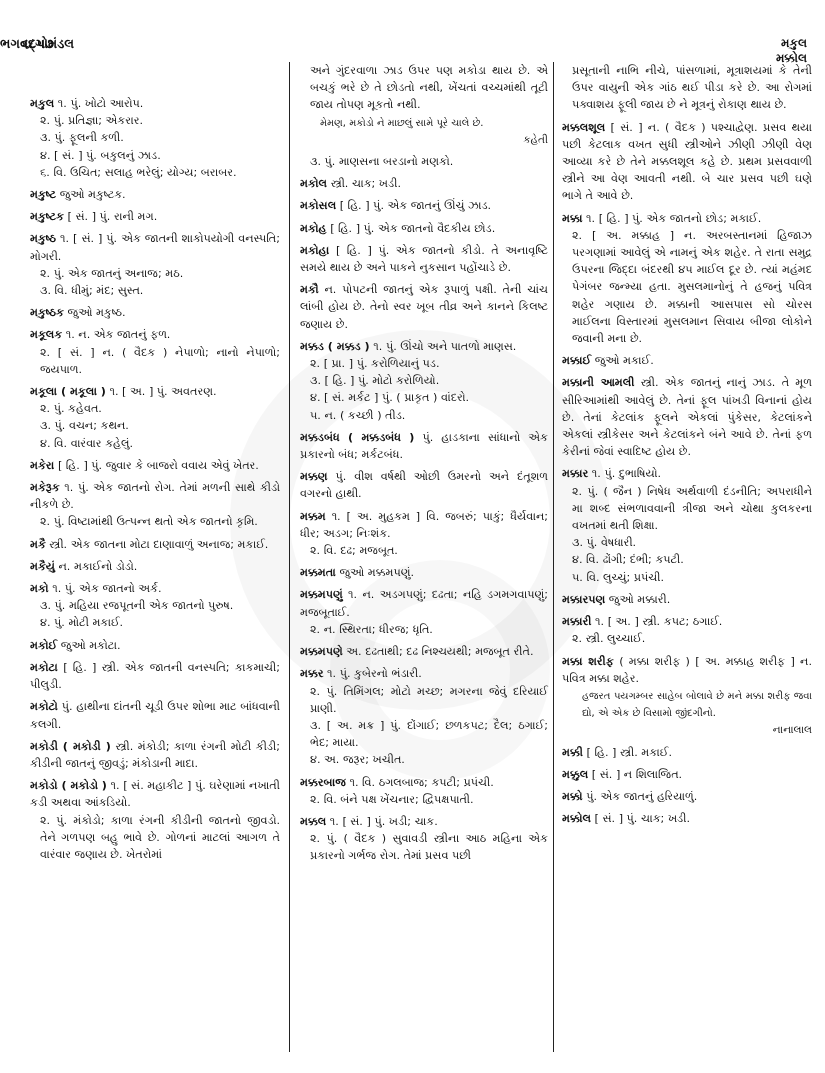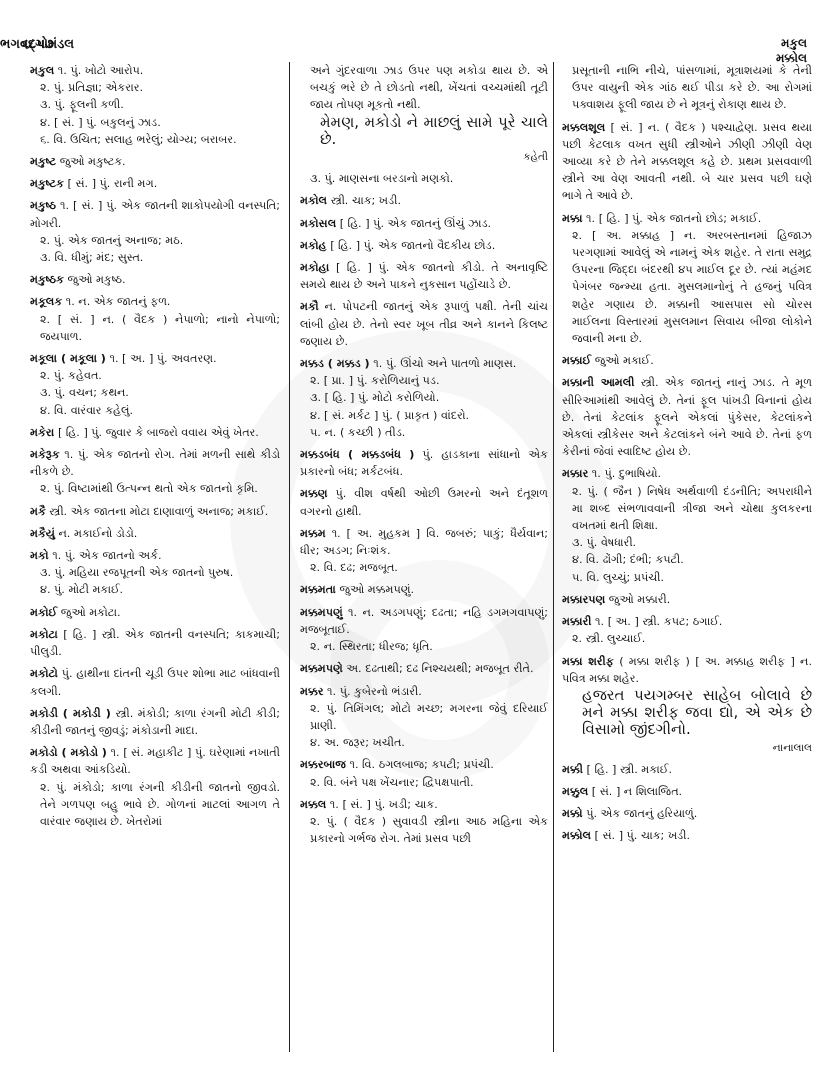--- a/index.html
+++ b/index.html
@@ -7,31 +7,31 @@
          font-family:"DejaVu Sans", sans-serif; color:#111; }
   .watermark { position:absolute; left:230px; top:330px; width:380px; height:380px;
                border-radius:50%; border:60px solid rgba(0,0,0,0.035); box-sizing:border-box; pointer-events:none; }
   .watermark2 { position:absolute; left:330px; top:560px; width:220px; height:220px;
                border-radius:50%; border:40px solid rgba(0,0,0,0.03); box-sizing:border-box; pointer-events:none; }
   .header { position:absolute; top:32px; left:0; width:825px; height:44px; }
   .page-no { position:absolute; left:22px; top:4px; font-size:13px; font-weight:bold; }
   .title { position:absolute; left:0; width:825px; top:4px; text-align:left; font-size:13px; font-weight:bold; }
   .guide { position:absolute; right:18px; top:4px; text-align:right; font-size:12px; font-weight:bold; line-height:15px; }
   .col { position:absolute; top:62px; font-size:11.2px; line-height:17.2px; }
-  .col1 { left:30px; width:250px; }
+  .col1 { left:30px; width:250px;margin-top:33px; }
   .col2 { left:300px; width:248px; }
   .col3 { left:562px; width:250px; }
   .rule { position:absolute; top:62px; width:1px; background:#222; }
   .rule1 { left:289px; height:990px; }
   .rule2 { left:553px; height:990px; }
   .entry { margin-bottom:5px; text-align:justify; }
   .hw { font-weight:bold; }
   .sense { padding-left:10px; }
   .cont { padding-left:10px; }
-  .quote { padding-left:20px; font-size:15px; }
+  .quote { padding-left:20px; font-size:10px; }
   .qauthor { text-align:right; font-size:10.5px; }
 </style>
 </head>
 <body>
 
 <div class="watermark"></div>
 <div class="watermark2"></div>
 
 <div class="header">
   <div class="page-no">૬૮૫૭</div>
@@ -159,20 +159,21 @@
     <div class="entry">
       <div class=""><span class="hw">મક્કમપણું</span> <span>૧. ન. અડગપણું; દઢતા; નહિ ડગમગવાપણું; મજબૂતાઈ.</span></div>
       <div class="sense"><span>૨. ન. સ્થિરતા; ધીરજ; ધૃતિ.</span></div>
     </div>
     <div class="entry">
       <div class=""><span class="hw">મક્કમપણે</span> <span>અ. દઢતાથી; દઢ નિશ્ચયથી; મજબૂત રીતે.</span></div>
     </div>
     <div class="entry">
       <div class=""><span class="hw">મક્કર</span> <span>૧. પું. કુબેરનો ભંડારી.</span></div>
       <div class="sense"><span>૨. પું. તિમિંગલ; મોટો મચ્છ; મગરના જેવું દરિયાઈ પ્રાણી.</span></div>
+      <div class="sense"><span>૩. [ અ. મક્ર ] પું. દોંગાઈ; છળકપટ; દૈલ; ઠગાઈ; ભેદ; માયા.</span></div>
       <div class="sense"><span>૪. અ. જરૂર; ખચીત.</span></div>
     </div>
     <div class="entry">
       <div class=""><span class="hw">મક્કરબાજ</span> <span>૧. વિ. ઠગલબાજ; કપટી; પ્રપંચી.</span></div>
       <div class="sense"><span>૨. વિ. બંને પક્ષ ખેંચનાર; દ્વિપક્ષપાતી.</span></div>
     </div>
     <div class="entry">
       <div class=""><span class="hw">મક્કલ</span> <span>૧. [ સં. ] પું. ખડી; ચાક.</span></div>
       <div class="sense"><span>૨. પું. ( વૈદક ) સુવાવડી સ્ત્રીના આઠ મહિના એક પ્રકારનો ગર્ભજ રોગ. તેમાં પ્રસવ પછી</span></div>
     </div>

